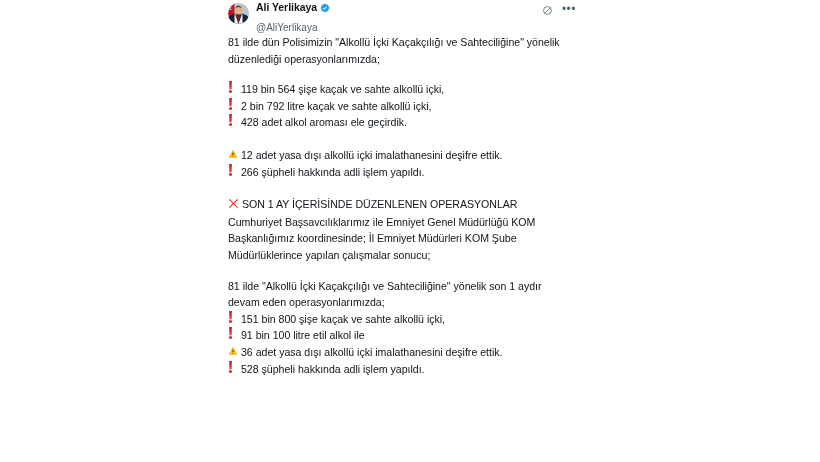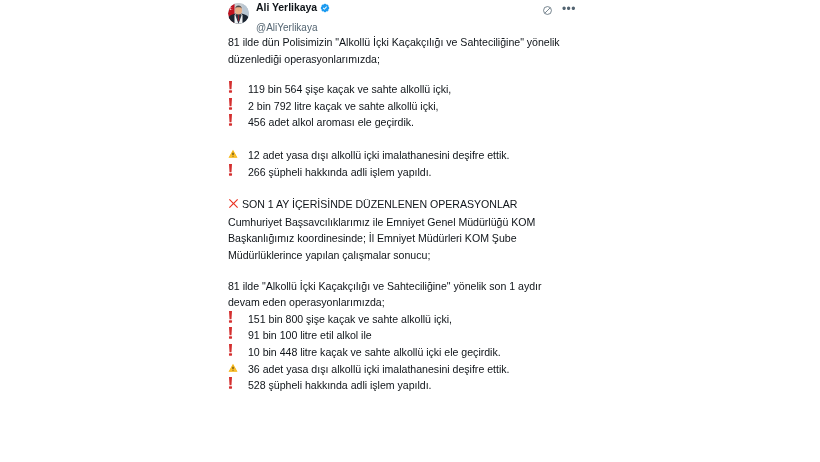--- a/index.html
+++ b/index.html
@@ -114,21 +114,20 @@
   .bullet-list {
     margin: 0 0 14px 0;
     padding: 0;
     list-style: none;
   }
   .bullet-list.tight { margin-bottom: 0; }
   .bullet-list li {
     display: flex;
     align-items: center;
     margin: 0;
-    gap: 7px;
   }
   .bullet {
     flex: 0 0 auto;
     width: 13px;
     font-size: 10px;
     line-height: 16.6px;
     display: inline-block;
   }
   .bullet svg { vertical-align: -1px; }
   .bullet-text { flex: 1 1 auto; }
@@ -217,21 +216,21 @@
         </span>
         <span class="bullet-text">2 bin 792 litre kaçak ve sahte alkollü içki,</span>
       </li>
       <li>
         <span class="bullet">
           <svg width="5" height="12" viewBox="0 0 6 15" aria-hidden="true">
             <path d="M1.1 0h3.8l-.7 10.2H1.8z" fill="#d42f2f"></path>
             <rect x="1.1" y="11.7" width="3.8" height="3.1" rx="0.6" fill="#d42f2f"></rect>
           </svg>
         </span>
-        <span class="bullet-text">456 adet alkol aroması ele geçirdik.</span>
+        <span class="bullet-text">428 adet alkol aroması ele geçirdik.</span>
       </li>
     </ul>
 
     <div class="spacer-8"></div>
     <div class="spacer-8"></div>
 
     <ul class="bullet-list tight">
       <li>
         <span class="bullet">
           <svg width="10" height="10" viewBox="0 0 16 16" aria-hidden="true">
@@ -285,29 +284,20 @@
         <span class="bullet">
           <svg width="5" height="12" viewBox="0 0 6 15" aria-hidden="true">
             <path d="M1.1 0h3.8l-.7 10.2H1.8z" fill="#d42f2f"></path>
             <rect x="1.1" y="11.7" width="3.8" height="3.1" rx="0.6" fill="#d42f2f"></rect>
           </svg>
         </span>
         <span class="bullet-text">91 bin 100 litre etil alkol ile</span>
       </li>
       <li>
         <span class="bullet">
-          <svg width="5" height="12" viewBox="0 0 6 15" aria-hidden="true">
-            <path d="M1.1 0h3.8l-.7 10.2H1.8z" fill="#d42f2f"></path>
-            <rect x="1.1" y="11.7" width="3.8" height="3.1" rx="0.6" fill="#d42f2f"></rect>
-          </svg>
-        </span>
-        <span class="bullet-text">10 bin 448 litre kaçak ve sahte alkollü içki ele geçirdik.</span>
-      </li>
-      <li>
-        <span class="bullet">
           <svg width="10" height="10" viewBox="0 0 16 16" aria-hidden="true">
             <path d="M8 1.3 15.2 14H.8z" fill="#f5b512"></path>
             <path d="M8 2.6 13.9 13.2H2.1z" fill="#fbc02d"></path>
             <rect x="7.2" y="5.6" width="1.6" height="4.4" rx="0.7" fill="#3b2a00"></rect>
             <rect x="7.2" y="10.8" width="1.6" height="1.6" rx="0.7" fill="#3b2a00"></rect>
           </svg>
         </span>
         <span class="bullet-text">36 adet yasa dışı alkollü içki imalathanesini deşifre ettik.</span>
       </li>
       <li>

